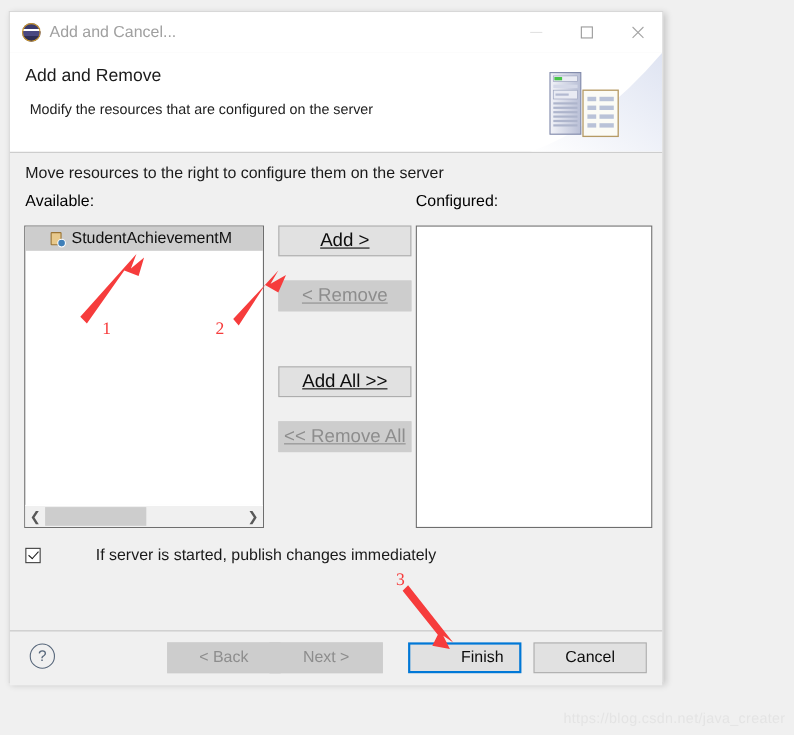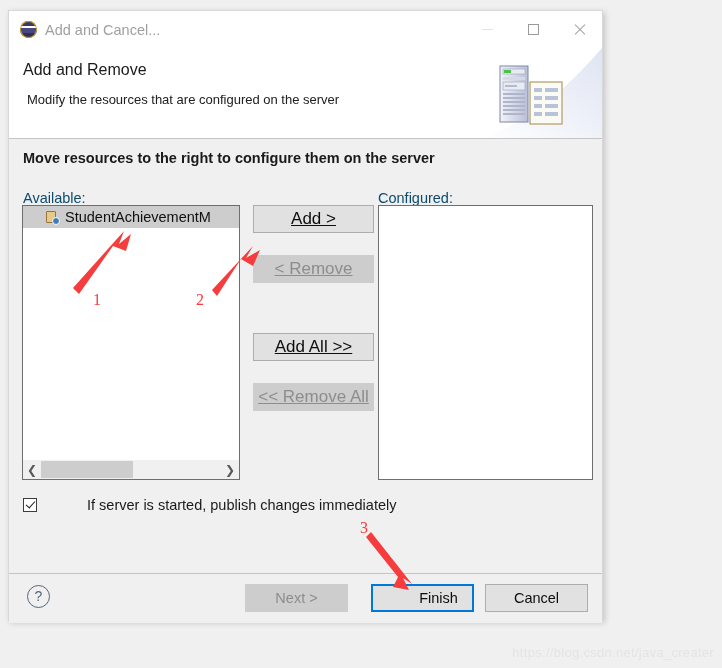--- a/index.html
+++ b/index.html
@@ -135,27 +135,26 @@
     position: relative;
     background: #f0f0f0;
     height: 434px;
   }
   #instruction {
     position: absolute;
     left: 14px;
     top: 11px;
     font-size: 14.5px;
     color: #1a1a1a;
-    font-weight: bold;
   }
   .col-label {
     position: absolute;
-    top: 51px;
-    font-size: 14.5px;
-    color: #0c4a6e;
+    top: 36px;
+    font-size: 14.5px;
+    color: #000000;
     text-align: center;
   }
   #label-available  { left: 14px; }
   #label-configured { left: 369px; }
 
   
   .listbox {
     position: absolute;
     top: 66px;
     background: #ffffff;
@@ -470,20 +469,21 @@
     <div class="midbtn btn-disabled" id="btn-remove-all">&lt;&lt; Remove All</div>
 
     <div id="publish-row">
       <span id="publish-box"></span>
       <span>If server is started, publish changes immediately</span>
     </div>
   </div>
 
   <div id="footer">
     <div id="help-icon">?</div>
+    <div class="footbtn btn-disabled" id="btn-back">&lt; Back</div>
     <div class="footbtn btn-disabled" id="btn-next">Next &gt;</div>
     <div class="footbtn" id="btn-finish">Finish</div>
     <div class="footbtn btn-enabled" id="btn-cancel">Cancel</div>
   </div>
 </div>
 
 <svg id="arrows">
   <g fill="#f63c3c">
     <path d="M73 288 L124 231 L119 244 L131 234 L126 251 L113 246 L79 294 Z"></path>
     <path d="M212 290 L253 246 L246 258 L260 250 L253 266 L241 259 L217 296 Z"></path>

